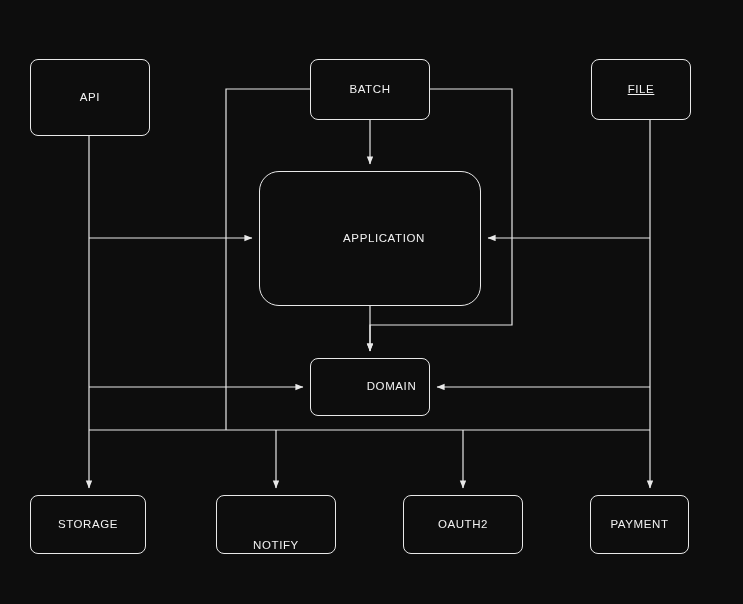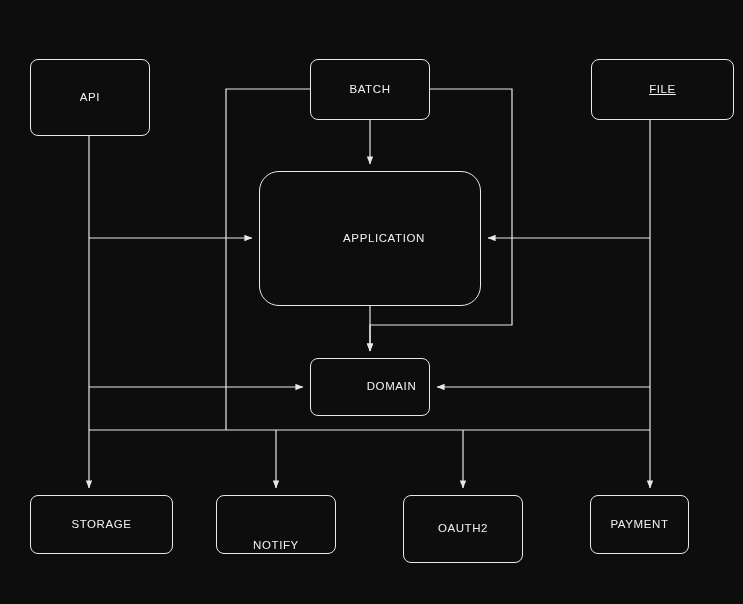--- a/index.html
+++ b/index.html
@@ -92,41 +92,41 @@
   </svg>
 
   <div class="node node-sm" style="left:30px; top:59px; width:120px; height:77px;">
     <span class="node-label">API</span>
   </div>
 
   <div class="node node-sm" style="left:310px; top:59px; width:120px; height:61px;">
     <span class="node-label">BATCH</span>
   </div>
 
-  <div class="node node-sm" style="left:591px; top:59px; width:143px; height:61px;text-decoration:underline;">
+  <div class="node node-sm" style="left:591px; top:59px; width:100px; height:61px;text-decoration:underline;">
     <span class="node-label">FILE</span>
   </div>
 
   <div class="node node-lg" style="left:259px; top:171px; width:222px; height:135px;">
     <span class="node-label">APPLICATION</span>
   </div>
 
   <div class="node node-sm" style="left:310px; top:358px; width:120px; height:58px;padding-left:43px;">
     <span class="node-label">DOMAIN</span>
   </div>
 
-  <div class="node node-sm" style="left:30px; top:495px; width:143px; height:59px;">
+  <div class="node node-sm" style="left:30px; top:495px; width:116px; height:59px;">
     <span class="node-label">STORAGE</span>
   </div>
 
   <div class="node node-sm" style="left:216px; top:495px; width:120px; height:59px;align-items:flex-end;">
     <span class="node-label">NOTIFY</span>
   </div>
 
-  <div class="node node-sm" style="left:403px; top:495px; width:120px; height:68px;">
+  <div class="node node-sm" style="left:403px; top:495px; width:120px; height:59px;">
     <span class="node-label">OAUTH2</span>
   </div>
 
   <div class="node node-sm" style="left:590px; top:495px; width:99px; height:59px;">
     <span class="node-label">PAYMENT</span>
   </div>
 
 </div>
 
 </body></html>

